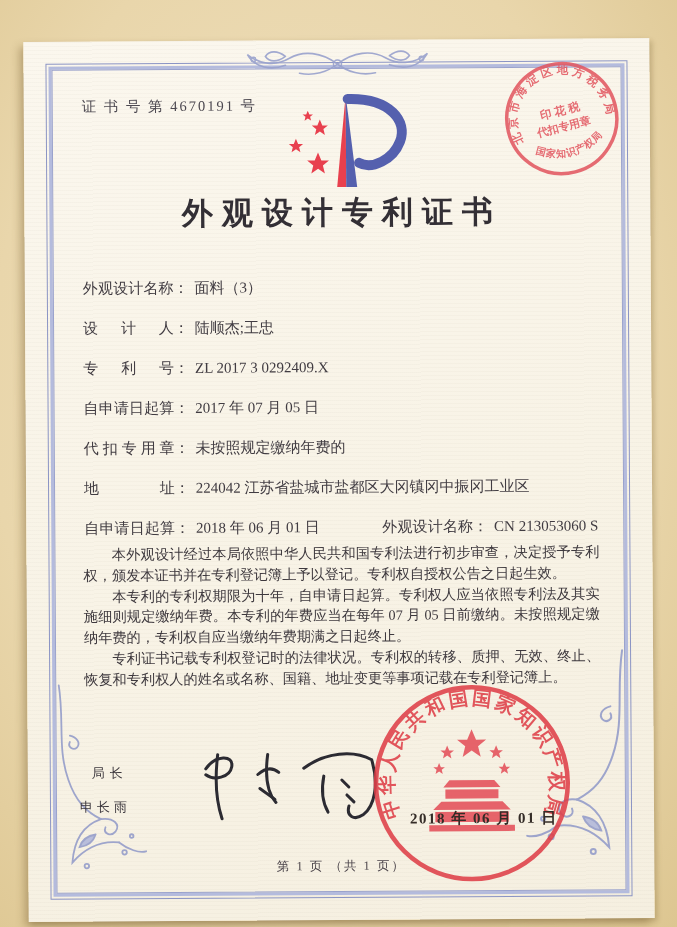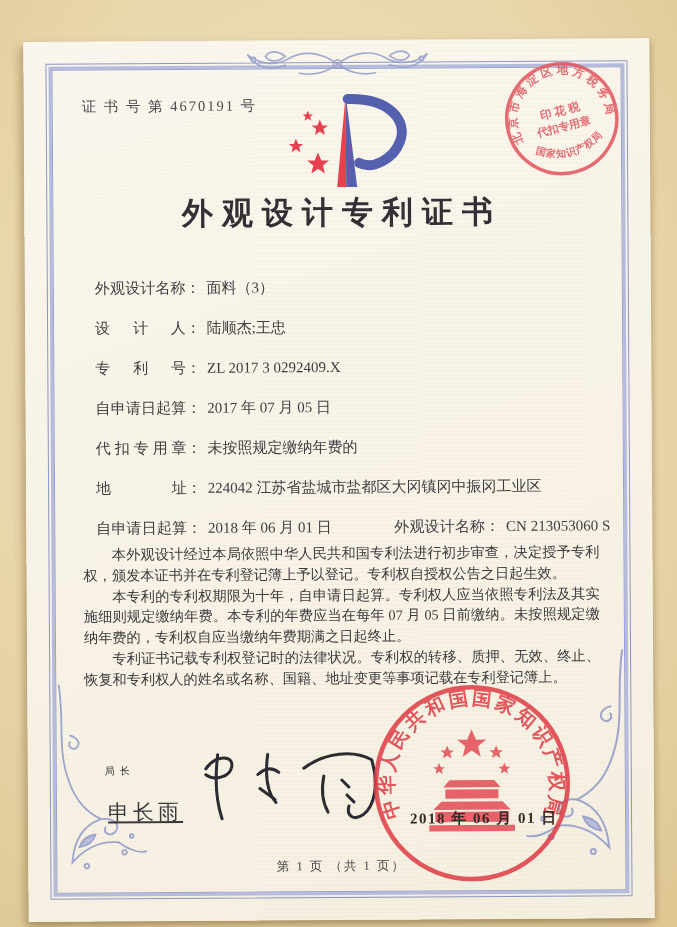--- a/index.html
+++ b/index.html
@@ -18,29 +18,29 @@
   }
   .frame-outer{position:absolute;inset:22px;border:1.5px solid #8b94c4;}
   .frame-inner{position:absolute;inset:2px;border:3px solid #b4bbdd;}
   .frame-inner2{position:absolute;inset:0px;border:1px solid #9aa2cc;}
   .abs{position:absolute;}
   .cert-no{left:58px;top:56px;font-size:14.5px;letter-spacing:2px;color:#4c4850;}
   .title{left:0;top:152px;width:100%;text-align:center;font-size:31px;font-weight:600;
          letter-spacing:9px;text-indent:9px;color:#332f35;}
   .fields{left:58px;top:238px;right:36px;font-size:15px;color:#413c42;}
   .frow{height:40px;white-space:nowrap;}
-  .flabel{display:inline-block;width:6.05em;text-align:justify;text-align-last:justify;vertical-align:top;margin-left:12px;}
+  .flabel{display:inline-block;width:6.05em;text-align:justify;text-align-last:justify;vertical-align:top;}
   .fcolon{display:inline-block;margin-right:6px;}
   .frow-grant{position:relative;}
   .grant-right{position:absolute;left:298px;top:0;}
   .paras{left:57px;top:503px;width:516px;font-size:14.2px;line-height:20.8px;
          text-align:justify;color:#3e393e;}
   .paras p{margin:0;text-indent:2em;}
-  .director-title{left:77px;top:723px;font-size:10px;letter-spacing:5px;color:#3c373d;}
-  .director-name{left:80px;top:757px;font-size:21px;letter-spacing:4px;color:#3c373d;text-decoration:underline;}
+  .director-title{left:64px;top:723px;font-size:13px;letter-spacing:5px;color:#3c373d;}
+  .director-name{left:52px;top:757px;font-size:13px;letter-spacing:4px;color:#3c373d;}
   .sig{left:168px;top:698px;}
   .stamp-big{left:342px;top:642px;opacity:.88;}
   .stamp-tax{left:476px;top:18px;opacity:.85;transform:rotate(-14deg);}
   .stamp-date{left:382px;top:770px;font-size:15px;letter-spacing:1.5px;color:#342c27;font-weight:600;}
   .footer{left:0;top:818px;width:100%;text-align:center;font-size:12.5px;letter-spacing:2px;color:#4b444a;}
   .logo{left:232px;top:50px;}
   .orn-top{left:204px;top:2px;}
   .orn-bl{left:22px;top:640px;}
   .orn-br{left:495px;top:608px;}
   svg text{font-family:"Liberation Serif","DejaVu Serif",serif;}

